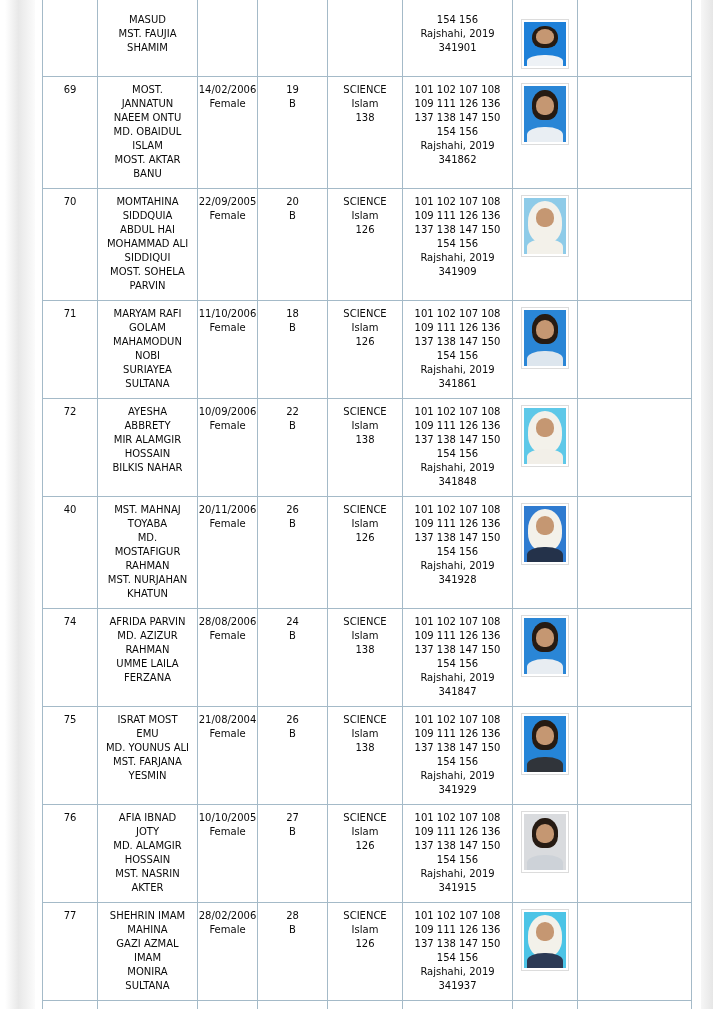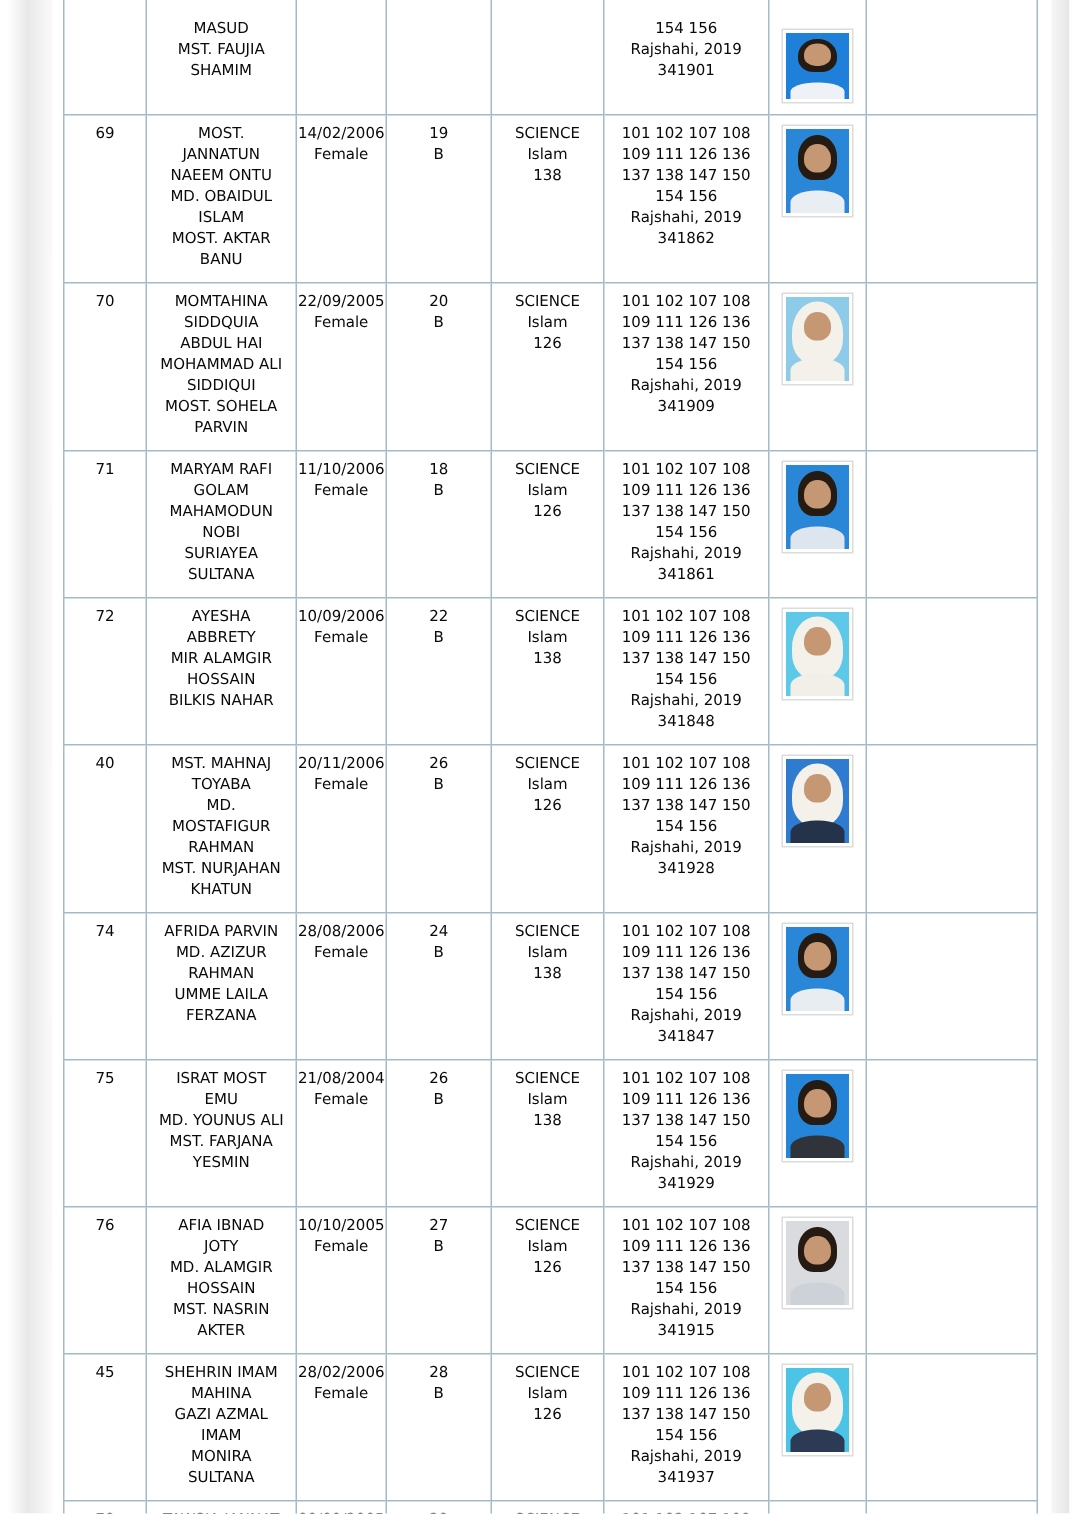--- a/index.html
+++ b/index.html
@@ -475,21 +475,21 @@
 
           <div class="ph-head"></div>
           <div class="ph-body"></div>
         </div>
       </div>
     </td>
     <td></td>
   </tr>
         <tr>
     <td>
-            <span class="txt">45</span>
+            <span class="txt">77</span>
           </td>
     <td>
             <span class="txt">SHEHRIN IMAM
 MAHINA
 GAZI AZMAL
 IMAM
 MONIRA
 SULTANA</span>
           </td>
     <td>

